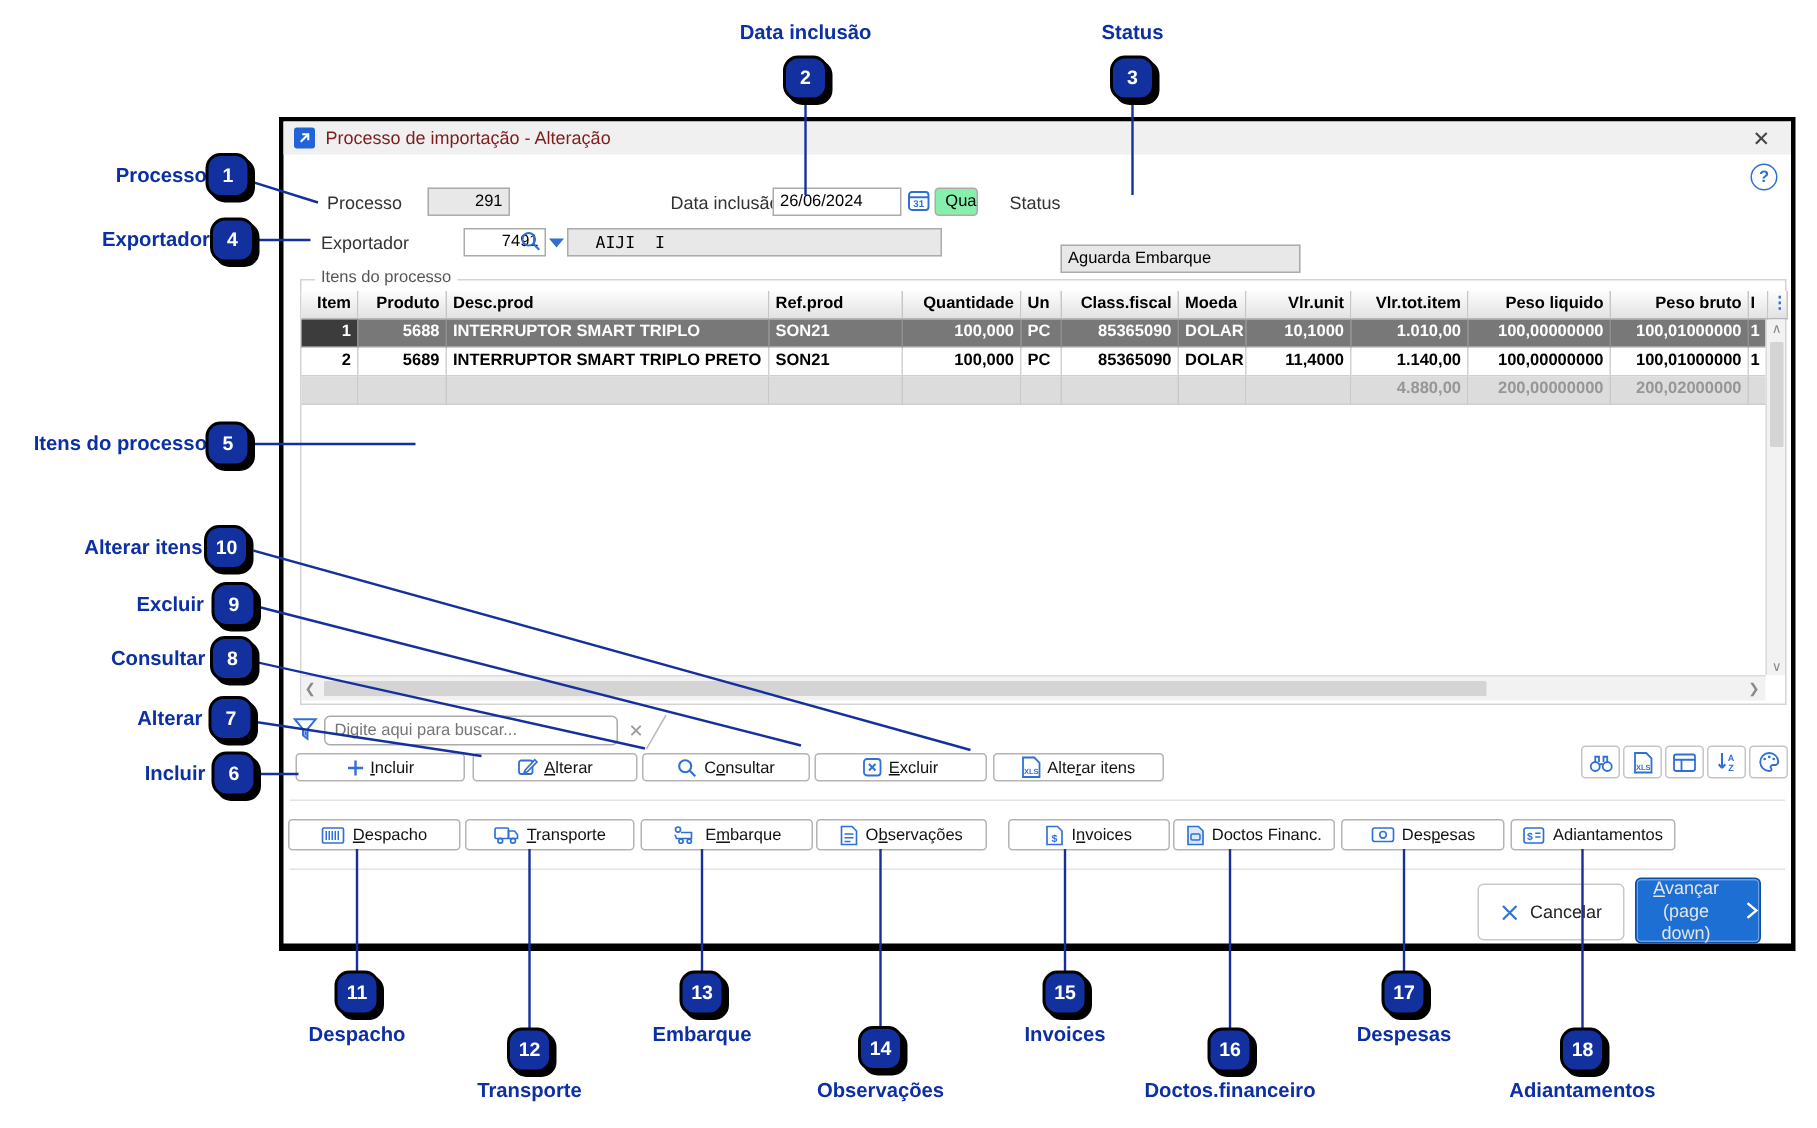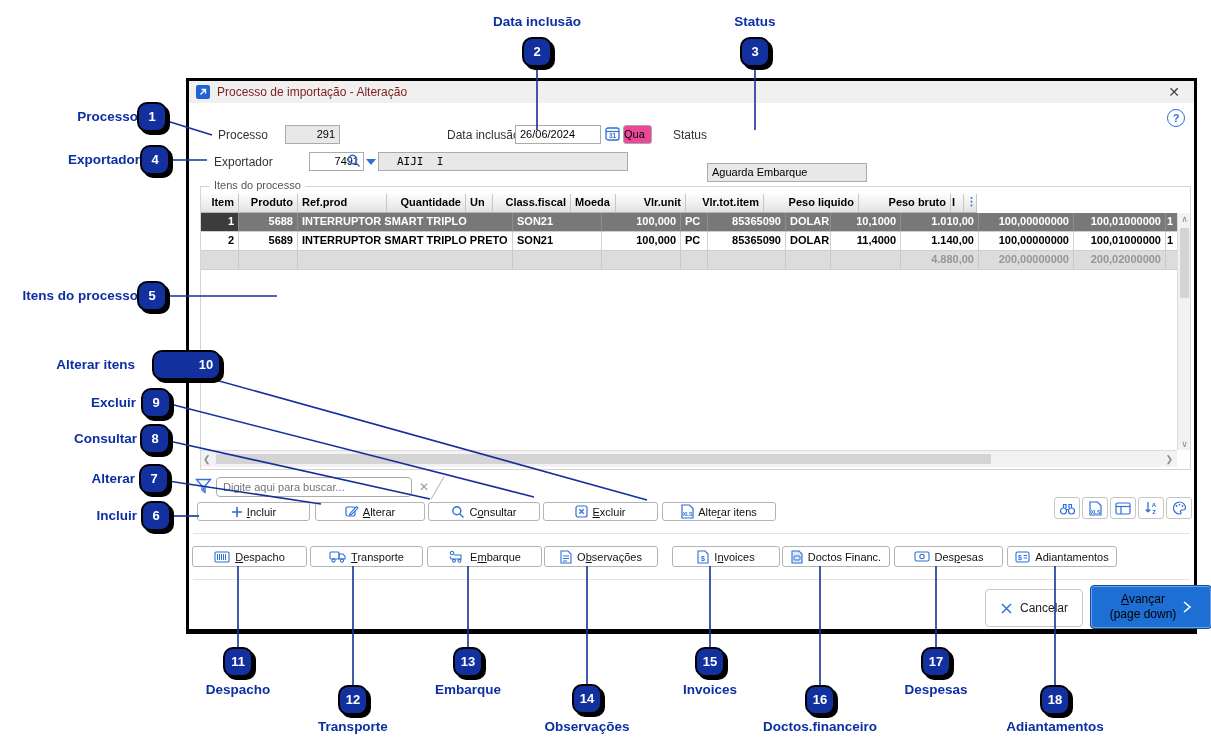--- a/index.html
+++ b/index.html
@@ -14,21 +14,21 @@
   #titlebar{position:absolute;left:0;top:0;right:0;height:22px;background:#f0f0f0;}
   #title-icon{position:absolute;left:7px;top:4px;width:14px;height:14px;background:#2063d6;border-radius:2px;color:#fff;font-size:10px;line-height:14px;text-align:center;}
   #title-text{position:absolute;left:28px;top:4px;font-size:12px;color:#7f1d1d;}
   #close-x{position:absolute;right:14px;top:3px;font-size:14px;color:#444;cursor:pointer;}
   #help-btn{position:absolute;right:9px;top:28px;width:16px;height:16px;border:1.5px solid #2f6fd6;border-radius:50%;color:#2f6fd6;font-size:11px;font-weight:bold;text-align:center;line-height:16px;}
   .flabel{position:absolute;font-size:12px;color:#333;white-space:nowrap;}
   .field{position:absolute;height:19px;box-sizing:border-box;border:1px solid #ababab;font-size:11px;line-height:17px;padding:0 4px;}
   .field.gray{background:#e8e8e8;}
   .field.white{background:#fff;}
   .rt{text-align:right;}
-  .btn-mini{position:absolute;height:19px;box-sizing:border-box;border:1px solid #ababab;background:#ec4899;border-radius:3px;font-size:11px;line-height:17px;text-align:left;}
+  .btn-mini{position:absolute;height:19px;box-sizing:border-box;border:1px solid #ababab;background:#86efac;border-radius:3px;font-size:11px;line-height:17px;text-align:right;}
   
   #groupbox{position:absolute;left:11px;top:105px;width:991px;height:284px;border:1px solid #d4d4d4;box-sizing:border-box;background:#fff;}
   #group-legend{position:absolute;left:9px;top:-8px;background:#fff;padding:0 4px;font-size:11px;color:#555;}
   .grid-row{position:absolute;left:0;display:flex;height:19px;font-size:11px;font-weight:bold;}
   .gc{box-sizing:border-box;border-right:1px solid #d2d2d2;border-bottom:1px solid #cfcfcf;padding:2px 4px 3px 4px;overflow:hidden;white-space:nowrap;height:19px;}
   .hdr .gc{background:linear-gradient(#fdfdfd,#e2e2e2);color:#000;border-right:1px solid #c6c6c6;border-bottom:1px solid #b5b5b5;}
   .c0{width:38px;} .c1{width:59px;} .c2{width:215px;} .c3{width:89px;} .c4{width:79px;} .c5{width:27px;}
   .c6{width:78px;} .c7{width:45px;} .c8{width:70px;} .c9{width:78px;} .c10{width:95px;} .c11{width:92px;} .c12{width:13px;padding:2px 1px 0 1px;}
   .sel .gc{background:#787878;color:#fff;border-right:1px solid #8f8f8f;}
   .sel .c0{background:#3c3c3c;}
@@ -37,21 +37,21 @@
   .sb-thumb{position:absolute;background:#d4d4d4;border-radius:1px;}
   
   #filter-input{position:absolute;left:27px;top:396px;width:196px;height:20px;box-sizing:border-box;border:1px solid #ababab;border-radius:4px;font-size:11px;color:#777;padding:0 6px;font-family:"Liberation Sans",sans-serif;}
   .toolbtn{position:absolute;top:421px;height:19px;box-sizing:border-box;background:#fff;border:1px solid #b4b4b4;border-radius:3px;font-size:11px;color:#111;display:flex;align-items:center;justify-content:center;gap:4px;cursor:pointer;}
   .u{text-decoration:underline;}
   .icobtn{position:absolute;top:416px;width:26px;height:22px;box-sizing:border-box;border:1px solid #c6c6c6;border-radius:3px;background:#fff;display:flex;align-items:center;justify-content:center;}
   .divider{position:absolute;left:4px;right:4px;height:1px;background:#e3e3e3;}
   .tabbtn{position:absolute;top:465px;height:21px;box-sizing:border-box;background:#fff;border:1px solid #b4b4b4;border-radius:3px;font-size:11px;color:#111;display:flex;align-items:center;justify-content:center;gap:5px;cursor:pointer;}
   
   #btn-cancel{position:absolute;left:796px;top:508px;width:98px;height:38px;box-sizing:border-box;background:#fff;border:1px solid #c8c8c8;border-radius:4px;font-size:12px;color:#222;display:flex;align-items:center;justify-content:center;gap:7px;cursor:pointer;}
-  #btn-next{position:absolute;left:901px;top:504px;width:122px;height:44px;box-sizing:border-box;background:#1d6fd3;border:1px solid #0d4fa0;border-radius:4px;box-shadow:inset 0 0 0 1px rgba(255,255,255,.35);color:#000000;font-size:12px;display:flex;align-items:center;justify-content:center;gap:6px;cursor:pointer;}
+  #btn-next{position:absolute;left:901px;top:504px;width:84px;height:44px;box-sizing:border-box;background:#1d6fd3;border:1px solid #0d4fa0;border-radius:4px;box-shadow:inset 0 0 0 1px rgba(255,255,255,.35);color:#e5e5e5;font-size:12px;display:flex;align-items:center;justify-content:center;gap:6px;cursor:pointer;}
   svg.ic{display:block;}
 </style>
 </head>
 <body>
 
 <div id="win">
   <div id="titlebar">
     <div id="title-icon">
       <svg class="ic" width="14" height="14" viewBox="0 0 14 14">
           <path d="M4.5 9.5 L9.5 4.5 M5.5 4.5 H9.5 V8.5" stroke="#fff" stroke-width="1.4" fill="none"></path>
@@ -87,20 +87,21 @@
   </div>
   <div style="position:absolute;left:177px;top:78px;width:0;height:0;border-left:5px solid transparent;border-right:5px solid transparent;border-top:6px solid #2f6fd6;"></div>
   <div class="field gray" style="left:189px;top:71px;width:250px;font-family:'DejaVu Sans Mono',monospace;white-space:pre;padding-left:18px;">AIJI  I</div>
 
   <div id="groupbox">
     <div id="group-legend">Itens do processo</div>
 
     <div class="grid-row hdr" style="top:7px;">
       <div class="gc c0 rt">Item</div>
       <div class="gc c1 rt">Produto</div>
+      <div class="gc c2">Desc.prod</div>
       <div class="gc c3">Ref.prod</div>
       <div class="gc c4 rt">Quantidade</div>
       <div class="gc c5">Un</div>
       <div class="gc c6 rt">Class.fiscal</div>
       <div class="gc c7">Moeda</div>
       <div class="gc c8 rt">Vlr.unit</div>
       <div class="gc c9 rt">Vlr.tot.item</div>
       <div class="gc c10 rt">Peso liquido</div>
       <div class="gc c11 rt">Peso bruto</div>
       <div class="gc c12">I</div>
@@ -367,21 +368,21 @@
 <div class="ann-badge" style="left:137px;top:281px;">5</div>
 <div class="ann-label" style="right:1074px;top:508px;">Incluir</div>
 <div class="ann-badge" style="left:141px;top:501px;">6</div>
 <div class="ann-label" style="right:1076px;top:471px;">Alterar</div>
 <div class="ann-badge" style="left:139px;top:464px;">7</div>
 <div class="ann-label" style="right:1074px;top:431px;">Consultar</div>
 <div class="ann-badge" style="left:140px;top:424px;">8</div>
 <div class="ann-label" style="right:1075px;top:395px;">Excluir</div>
 <div class="ann-badge" style="left:141px;top:388px;">9</div>
 <div class="ann-label" style="right:1076px;top:357px;">Alterar itens</div>
-<div class="ann-badge" style="left:152px;top:350px;padding-left:39px;">10</div>
+<div class="ann-badge" style="left:136px;top:350px;">10</div>
 <div class="ann-badge" style="left:223px;top:647px;">11</div>
 <div class="ann-label ctr" style="left:158px;top:682px;">Despacho</div>
 <div class="ann-badge" style="left:338px;top:685px;">12</div>
 <div class="ann-label ctr" style="left:273px;top:719px;">Transporte</div>
 <div class="ann-badge" style="left:453px;top:647px;">13</div>
 <div class="ann-label ctr" style="left:388px;top:682px;">Embarque</div>
 <div class="ann-badge" style="left:572px;top:684px;">14</div>
 <div class="ann-label ctr" style="left:507px;top:719px;">Observações</div>
 <div class="ann-badge" style="left:695px;top:647px;">15</div>
 <div class="ann-label ctr" style="left:630px;top:682px;">Invoices</div>

